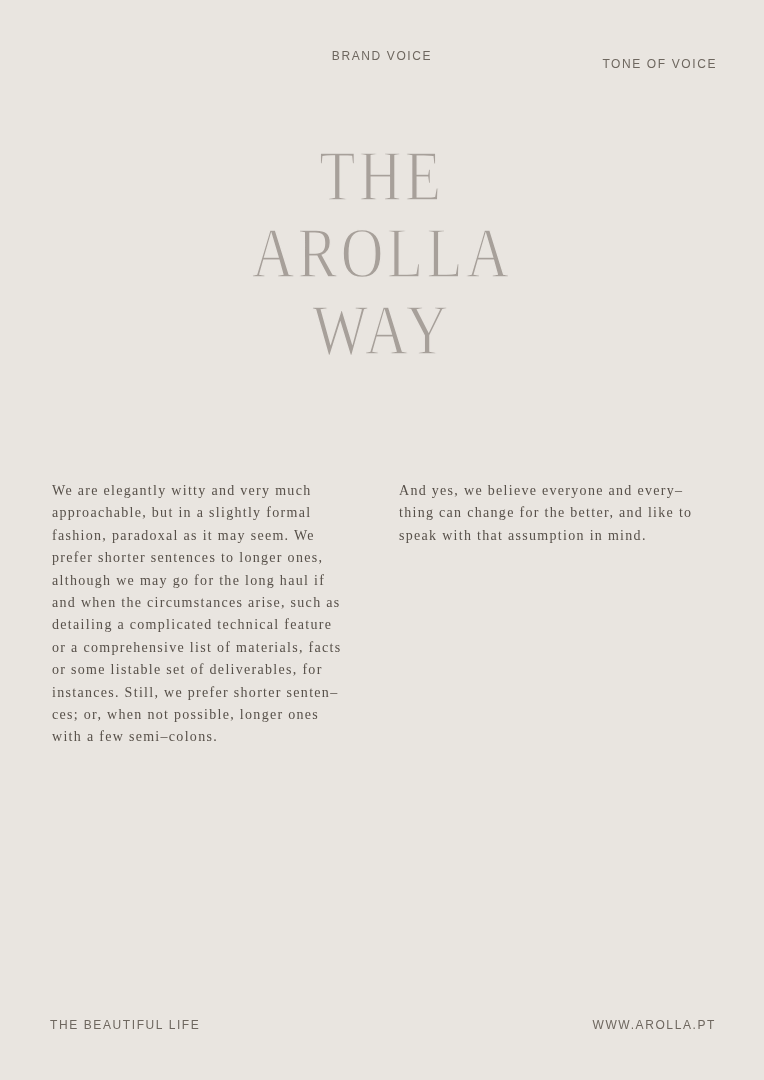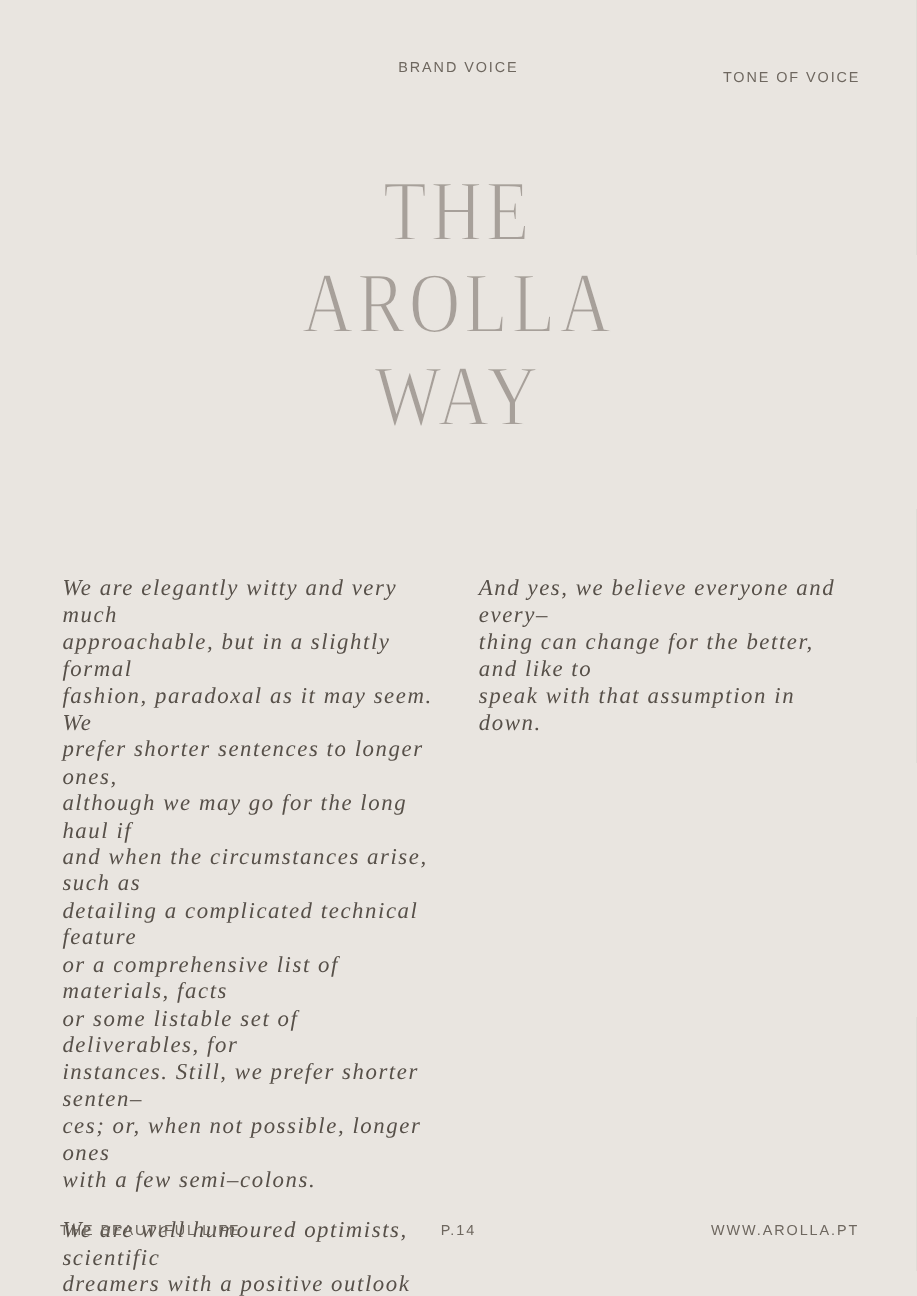--- a/index.html
+++ b/index.html
@@ -53,26 +53,25 @@
   .columns{
     position:absolute;
     top:480px;left:52px;
     width:662px;
     display:flex;
     gap:32px;
   }
   .col{width:315px;}
   .col p{
     font-family:"Liberation Serif", serif;
-    font-size:19px;
+    font-size:14px;
     line-height:22.4px;
     letter-spacing:1.3px;
     color:var(--body-color);
     white-space:pre-line;
-    font-style:italic;
   }
   .col p + p{margin-top:20px;}
 </style>
 </head>
 <body>
 
 <div class="page">
 
   <div class="meta hdr-center">BRAND VOICE</div>
 
@@ -91,31 +90,26 @@
 fashion, paradoxal as it may seem. We
 prefer shorter sentences to longer ones,
 although we may go for the long haul if
 and when the circumstances arise, such as
 detailing a complicated technical feature
 or a comprehensive list of materials, facts
 or some listable set of deliverables, for
 instances. Still, we prefer shorter senten–
 ces; or, when not possible, longer ones
 with a few semi–colons.</p>
-      <p>We are well humoured optimists, scientific
-dreamers with a positive outlook on things,
-even the darker ones, such as the building
-industry footprint. We are always polite,</p>
     </div>
     <div class="col">
       <p>And yes, we believe everyone and every–
 thing can change for the better, and like to
-speak with that assumption in down.</p>
+speak with that assumption in mind.</p>
     </div>
   </div>
 
   <div class="meta ftr-left">THE BEAUTIFUL LIFE</div>
 
-  <div class="meta ftr-center">P.14</div>
 
   <div class="meta ftr-right">WWW.AROLLA.PT</div>
 
 </div>
 
 </body></html>

